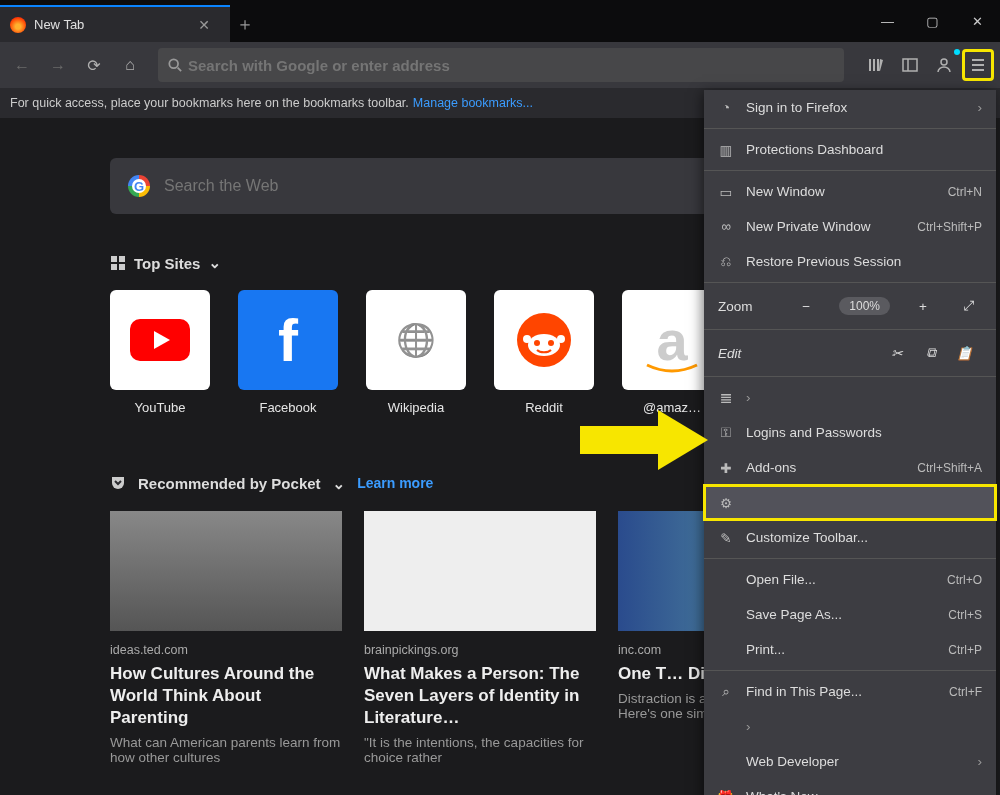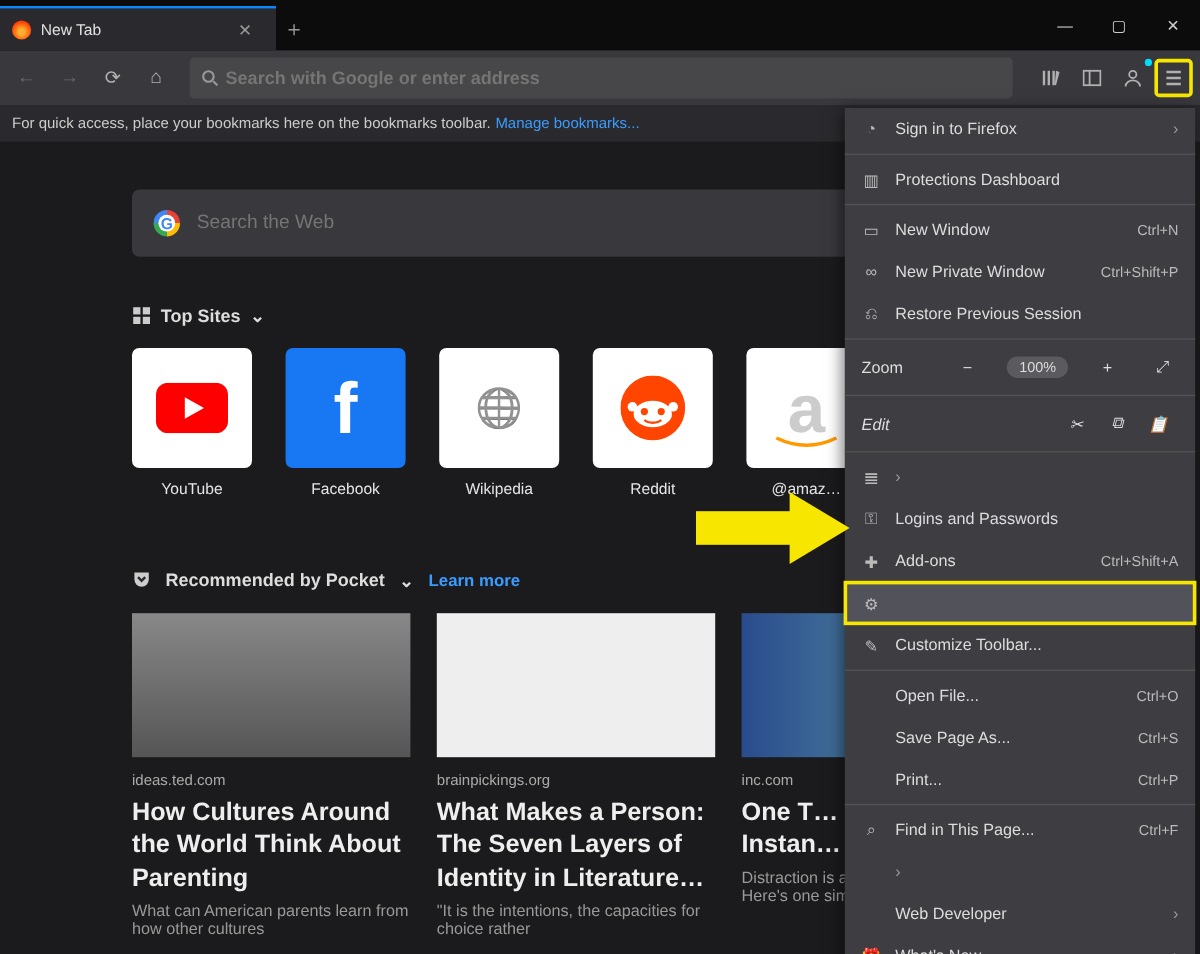--- a/index.html
+++ b/index.html
@@ -33,21 +33,21 @@
 .tile { width:100px; text-align:center; cursor:pointer;}
 .tile .sq { width:100px; height:100px; background:#fff; border-radius:6px; display:flex; align-items:center; justify-content:center; font-size:48px; font-weight:bold; margin-bottom:10px;}
 .tile .lbl { font-size:13px; color:#e5e5e5;}
 .wiki { filter:grayscale(1); font-size:32px; }
 .pocket-row { display:flex; align-items:flex-start; gap:12px; margin-top:60px; margin-bottom:18px;}
 .pocket-row .learn { color:#3b9cff; font-size:14px;}
 .cards { display:flex; gap:22px; }
 .card { width:232px; }
 .card .img { width:100%; height:120px; background:#555;}
 .card .src { font-size:12.5px; color:#aaa; margin:12px 0 6px;}
-.card h3 { font-size:21px; font-weight:700; color:#eee; line-height:1.3;}
+.card h3 { font-size:17px; font-weight:700; color:#eee; line-height:1.3;}
 .card p { font-size:13.5px; color:#999; margin-top:6px;}
 .arrow { position:absolute; left:580px; top:410px; width:130px; height:60px; z-index:50;}
 .arrow-body { position:absolute; left:0; top:16px; width:80px; height:28px; background:#f7e600;}
 .arrow-head { position:absolute; left:78px; top:0; width:0; height:0; border-left:50px solid #f7e600; border-top:30px solid transparent; border-bottom:30px solid transparent;}
 .menu { position:absolute; top:90px; right:4px; width:292px; background:#3d3d42; box-shadow:-2px 2px 12px rgba(0,0,0,.5); z-index:40; font-size:13.5px; color:#ddd;}
 .menu .row { height:35px; display:flex; align-items:center; padding:0 14px; cursor:pointer; gap:12px;}
 .menu .sep { height:1px; background:#555; margin:3px 0;}
 .menu .ic { width:16px; display:flex; justify-content:center; color:#bbb;}
 .menu .lbl { flex:1;}
 .menu .sc { font-size:12px; color:#bbb;}

